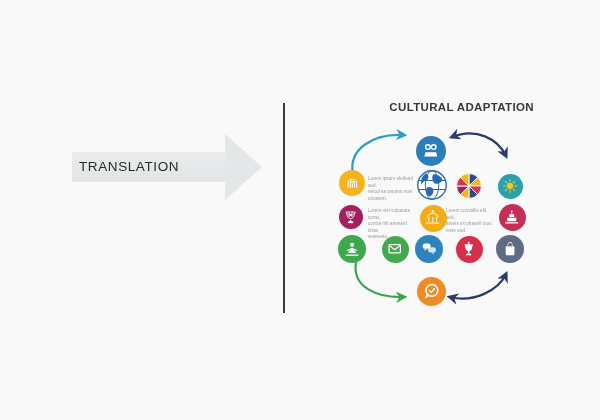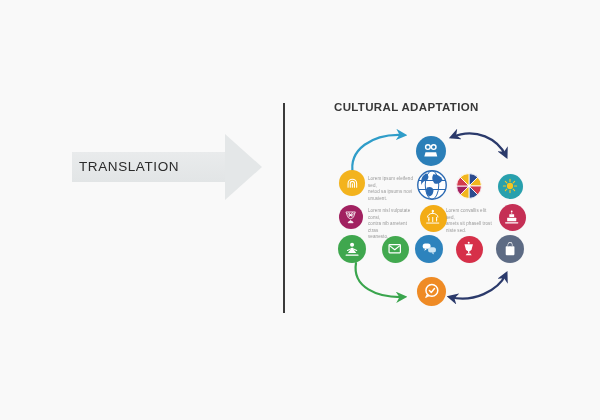--- a/index.html
+++ b/index.html
@@ -21,21 +21,21 @@
   .big-arrow-head{
     position:absolute;left:225px;top:134px;width:0;height:0;
     border-top:33px solid transparent;border-bottom:33px solid transparent;
     border-left:37px solid #e4e7e8;
   }
   .divider{
     position:absolute;left:283px;top:103px;width:2px;height:210px;background:#3a3a3a;
   }
   
   .diagram-title{
-    position:absolute;left:334px;top:101px;width:200px;text-align:left;
+    position:absolute;left:334px;top:101px;width:200px;text-align:right;
     font-size:11.5px;font-weight:600;letter-spacing:.35px;color:#383838;
   }
   .node{
     position:absolute;border-radius:50%;
     display:flex;align-items:center;justify-content:center;
     box-shadow:0 0 0 0.5px rgba(0,0,0,0.02);
   }
   .node .icon{display:flex;align-items:center;justify-content:center;width:100%;height:100%;}
   .node .icon svg{width:72%;height:72%;}
   .node.full .icon svg{width:100%;height:100%;}

